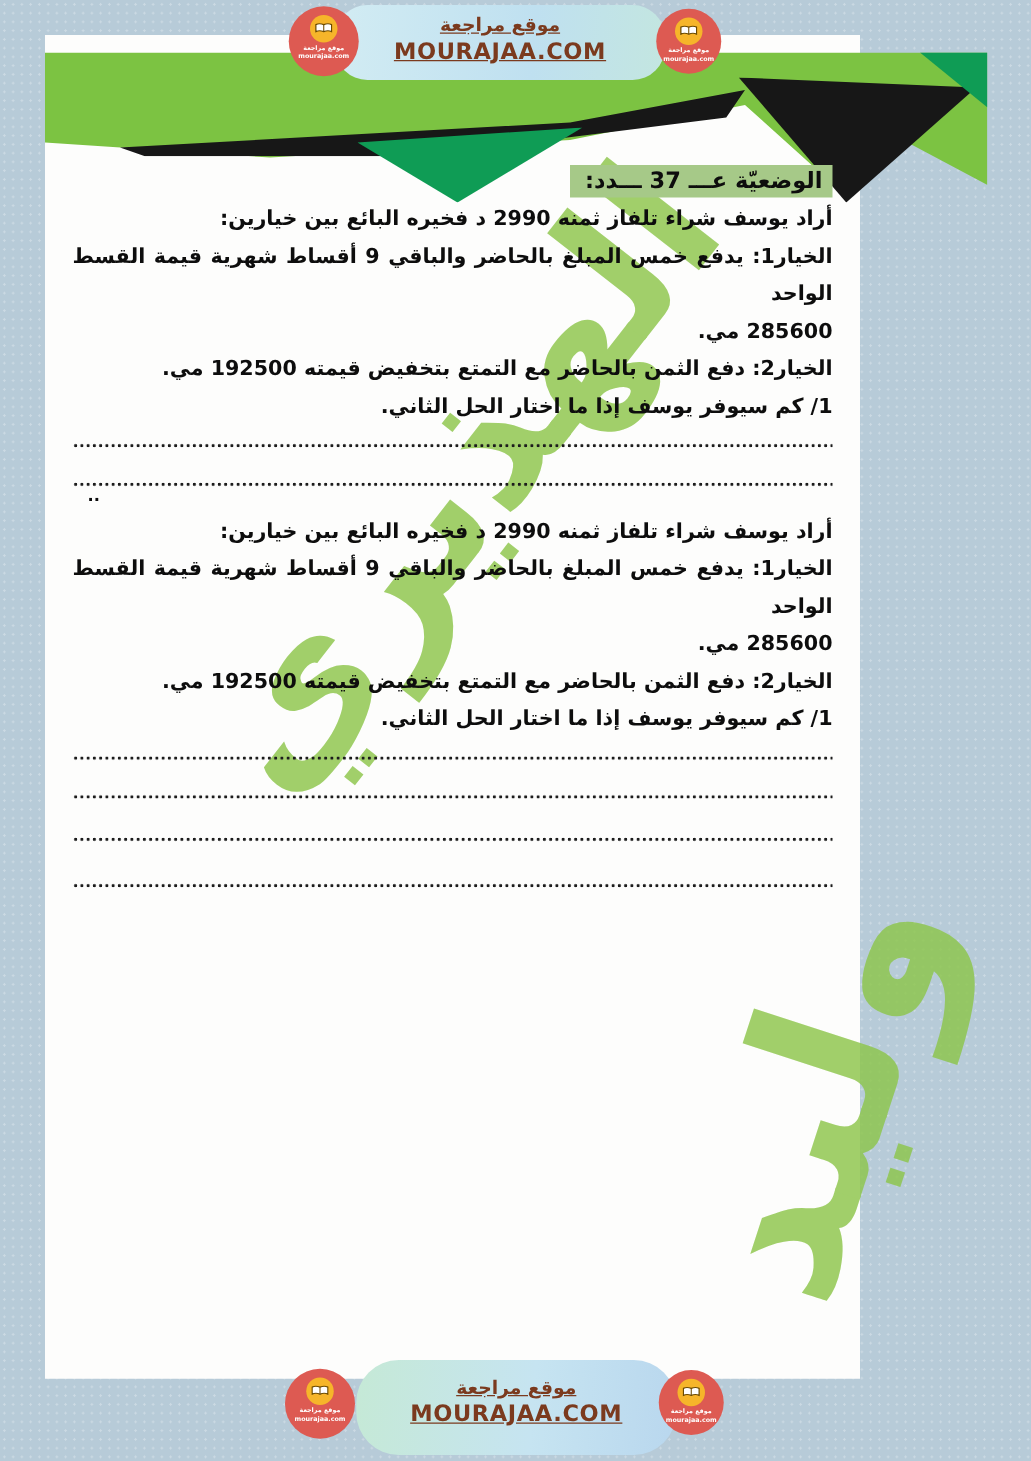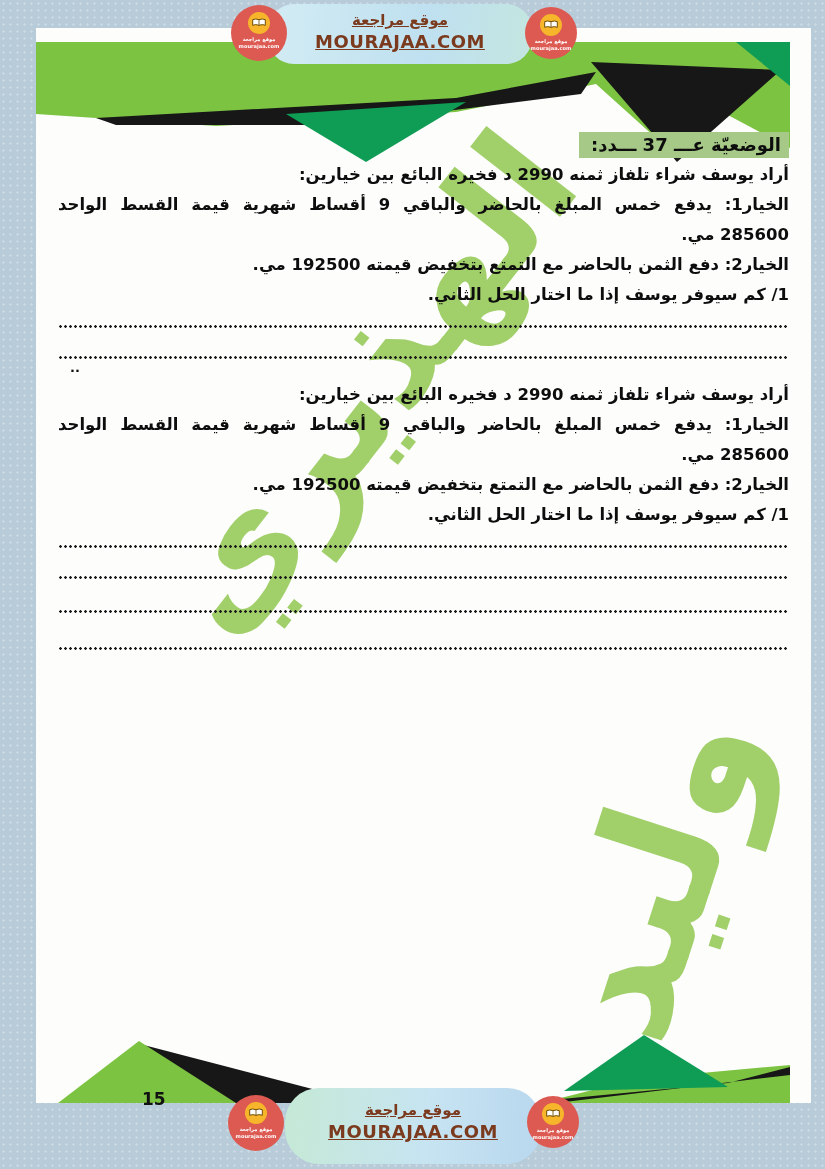--- a/index.html
+++ b/index.html
@@ -10,21 +10,21 @@
   *{margin:0;padding:0;box-sizing:border-box;}
   html,body{width:825px;height:1169px;}
   body{
     position:relative;overflow:hidden;
     background-color:var(--outer-bg);
     background-image:radial-gradient(rgba(255,255,255,.28) 1px, transparent 1.1px);
     background-size:7px 7px;
     font-family:"DejaVu Sans","Liberation Sans",sans-serif;
   }
   .page{
-    position:absolute;left:36px;top:28px;width:775px;height:1075px;
+    position:absolute;left:36px;top:28px;width:652px;height:1075px;
     background:var(--page-bg);
   }
   
   .deco-top{position:absolute;left:0;top:0;width:754px;height:140px;z-index:1;}
   .deco-top .shape,.deco-bottom .shape{position:absolute;inset:0;}
   .tg-green{background:var(--green);
     clip-path:polygon(0px 14px,754px 14px,754px 120px,660px 70px,620px 110px,560px 56px,420px 84px,180px 98px,0px 86px);}
   .tg-blackwedge{background:var(--deco-black);
     clip-path:polygon(60px 90px,420px 70px,560px 44px,545px 66px,300px 97px,80px 97px);}
   .tg-darkgreen-left{background:var(--dark-green);
@@ -146,28 +146,20 @@
       <div class="line">الخيار2: دفع الثمن بالحاضر مع التمتع بتخفيض قيمته 192500 مي.</div>
       <div class="line">1/ كم سيوفر يوسف إذا ما اختار الحل الثاني.</div>
       <div class="dots d1"></div>
       <div class="dots d2"></div>
       <div class="dots d3"></div>
       <div class="dots d4"></div>
     </div>
 
   </div>
 
-  <div class="deco-bottom">
-    <div class="shape bg-black-left"></div>
-    <div class="shape bg-green-left"></div>
-    <div class="shape bg-green-right"></div>
-    <div class="shape bg-black-edge"></div>
-    <div class="shape bg-darkgreen-mtn"></div>
-    <div class="page-num">15</div>
-  </div>
 
   <div class="banner banner-bottom">
     <span class="ar">موقع مراجعة</span>
     <span class="domain">MOURAJAA.COM</span>
   </div>
   <div class="logo logo-badge logo-b-left">
     <span class="book">
       <svg width="14" height="9" viewBox="0 0 20 12">
           <path d="M1 2 Q5 0 10 2 Q15 0 19 2 V10 Q15 8 10 10 Q5 8 1 10 Z" fill="#fff" stroke="#6b4a00" stroke-width="1.4"></path>
           <line x1="10" y1="2" x2="10" y2="10" stroke="#6b4a00" stroke-width="1.2"></line>

